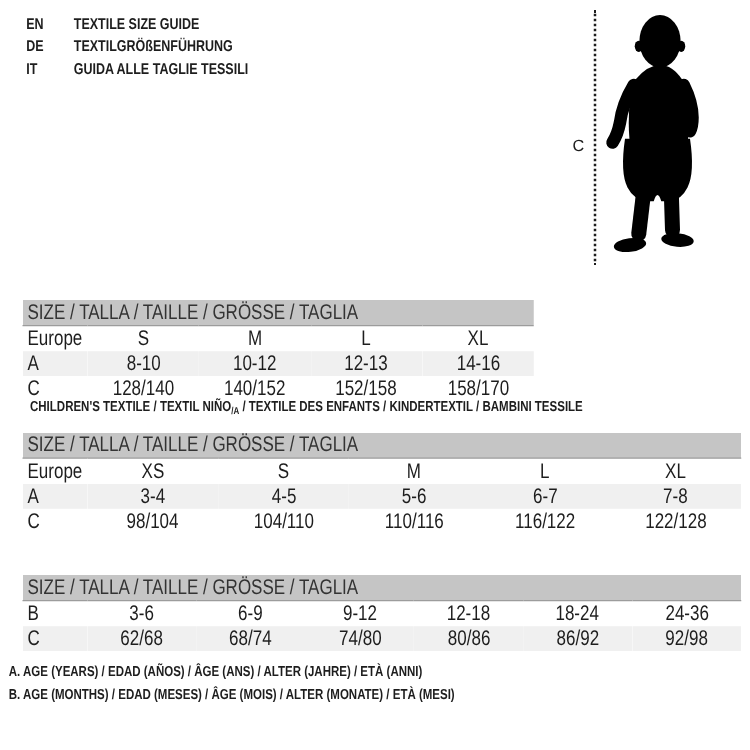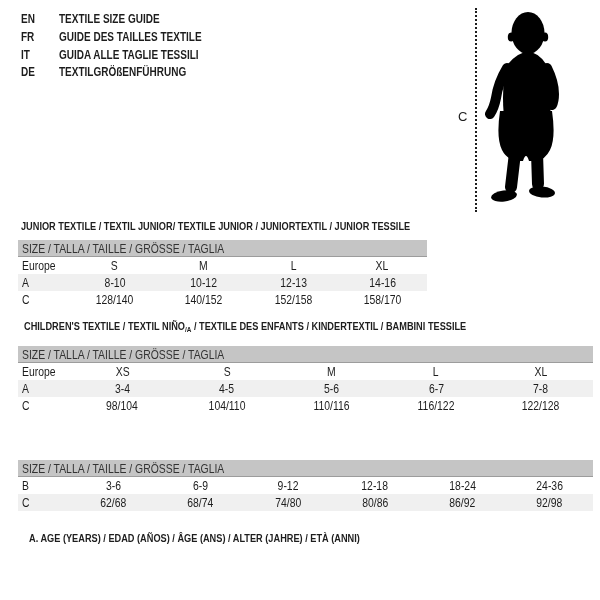--- a/index.html
+++ b/index.html
@@ -23,51 +23,47 @@
   #t1-title{left:21px;top:218px;}
   #t2-title{left:24px;top:318px;}
   #t3-title{left:21px;top:423px;}
   .subpart{font-size:8px;vertical-align:-2px;}
 
   
   table{border-collapse:collapse;table-layout:fixed;position:absolute;}
   #table1{left:18px;top:240px;width:409px;}
   #table2{left:18px;top:346px;width:575px;}
   #table3{left:18px;top:460px;width:575px;}
-  td{padding:0;font-size:13px;height:17px;overflow:hidden;}
+  td{padding:0;font-size:17px;height:17px;overflow:hidden;}
   tr.size-head td{background:#c5c5c5;height:16px;border-bottom:1px solid #9c9c9c;color:#333;}
   td.lab{text-align:left;padding-left:4px;}
   td.val{text-align:center;}
   tr.shade td{background:#f0f0f0;}
   col.labcol{width:52px;}
 
   
-  .footnotes{position:absolute;left:29px;top:530px;font-size:11.5px;font-weight:bold;line-height:17.5px;}
+  .footnotes{position:absolute;left:7px;top:530px;font-size:11.5px;font-weight:bold;line-height:17.5px;}
 </style>
 </head>
 <body>
 
 <div id="page">
 
   <div class="lang-block">
     <div class="lang-row">
       <span class="lang-code"><span class="cx">EN</span></span>
       <span class="cx">TEXTILE SIZE GUIDE</span>
     </div>
     <div class="lang-row">
-      <span class="lang-code"><span class="cx">FR</span></span>
-      <span class="cx">GUIDE DES TAILLES TEXTILE</span>
+      <span class="lang-code"><span class="cx">DE</span></span>
+      <span class="cx">TEXTILGRÖßENFÜHRUNG</span>
     </div>
     <div class="lang-row">
       <span class="lang-code"><span class="cx">IT</span></span>
       <span class="cx">GUIDA ALLE TAGLIE TESSILI</span>
-    </div>
-    <div class="lang-row">
-      <span class="lang-code"><span class="cx">DE</span></span>
-      <span class="cx">TEXTILGRÖßENFÜHRUNG</span>
     </div>
   </div>
 
   <div class="c-label">C</div>
   <div class="dotline"></div>
   <svg class="baby-svg" width="84" height="198" viewBox="0 0 84 198">
     <g fill="#000" stroke="none">
       <ellipse cx="46" cy="25" rx="16.5" ry="21"></ellipse>
       <ellipse cx="29" cy="29" rx="3.2" ry="4.5"></ellipse>
       <ellipse cx="63" cy="29" rx="3.2" ry="4.5"></ellipse>
@@ -77,23 +73,20 @@
       <ellipse cx="60" cy="184" rx="13" ry="5.5" transform="rotate(5 60 184)"></ellipse>
     </g>
     <g stroke="#000" fill="none" stroke-linecap="round">
       <path d="M25,60 Q16,75 14,90 Q12,100 8,106" stroke-width="10"></path>
       <path d="M65,60 Q72,74 72,86 Q72,93 70,97" stroke-width="10"></path>
       <path d="M33,145 L29,179" stroke-width="12"></path>
       <path d="M55,145 L56,176" stroke-width="12"></path>
     </g>
   </svg>
 
-  <div id="t1-title" class="sec-title">
-    <span class="cx">JUNIOR TEXTILE / TEXTIL JUNIOR/ TEXTILE JUNIOR / JUNIORTEXTIL / JUNIOR TESSILE</span>
-  </div>
   <table id="table1">
     <colgroup>
         <col class="labcol">
         <col>
         <col>
         <col>
         <col>
       </colgroup>
     <tbody>
       <tr class="size-head">
@@ -196,15 +189,16 @@
         <td class="val"><span class="cx cxc">74/80</span></td>
         <td class="val"><span class="cx cxc">80/86</span></td>
         <td class="val"><span class="cx cxc">86/92</span></td>
         <td class="val"><span class="cx cxc">92/98</span></td>
       </tr>
     </tbody>
   </table>
 
   <div class="footnotes">
     <div><span class="cx">A. AGE (YEARS) / EDAD (AÑOS) / ÂGE (ANS) / ALTER (JAHRE) / ETÀ (ANNI)</span></div>
+    <div><span class="cx">B. AGE (MONTHS) / EDAD (MESES) / ÂGE (MOIS) / ALTER (MONATE) / ETÀ (MESI)</span></div>
   </div>
 
 </div>
 
 </body></html>

